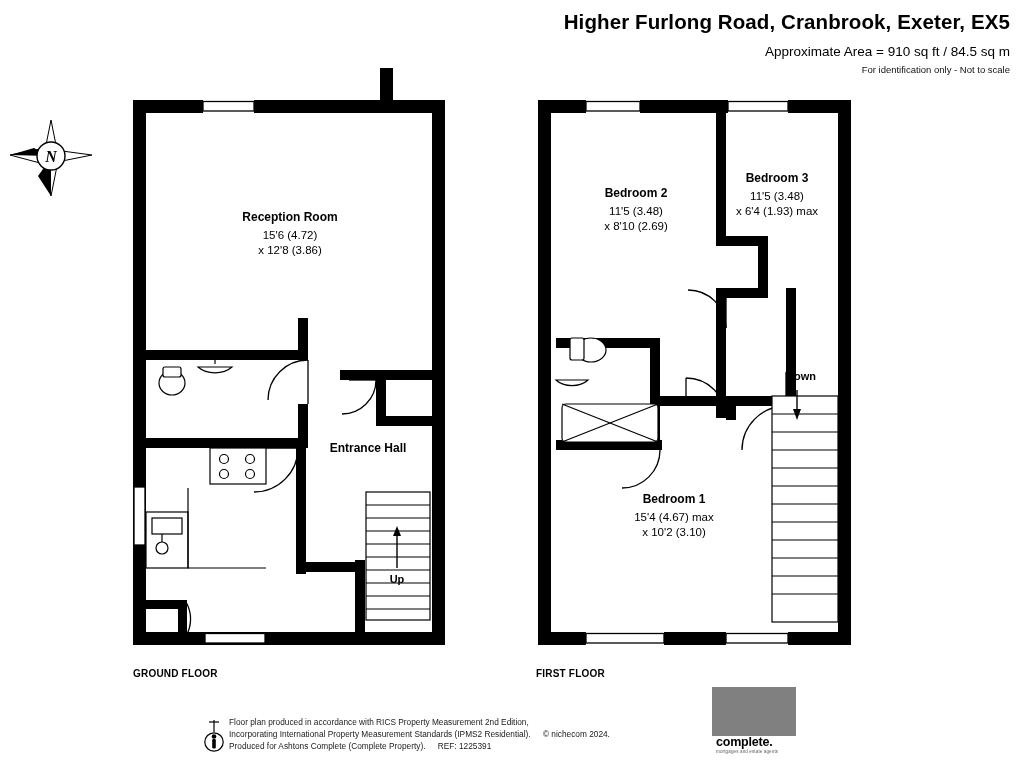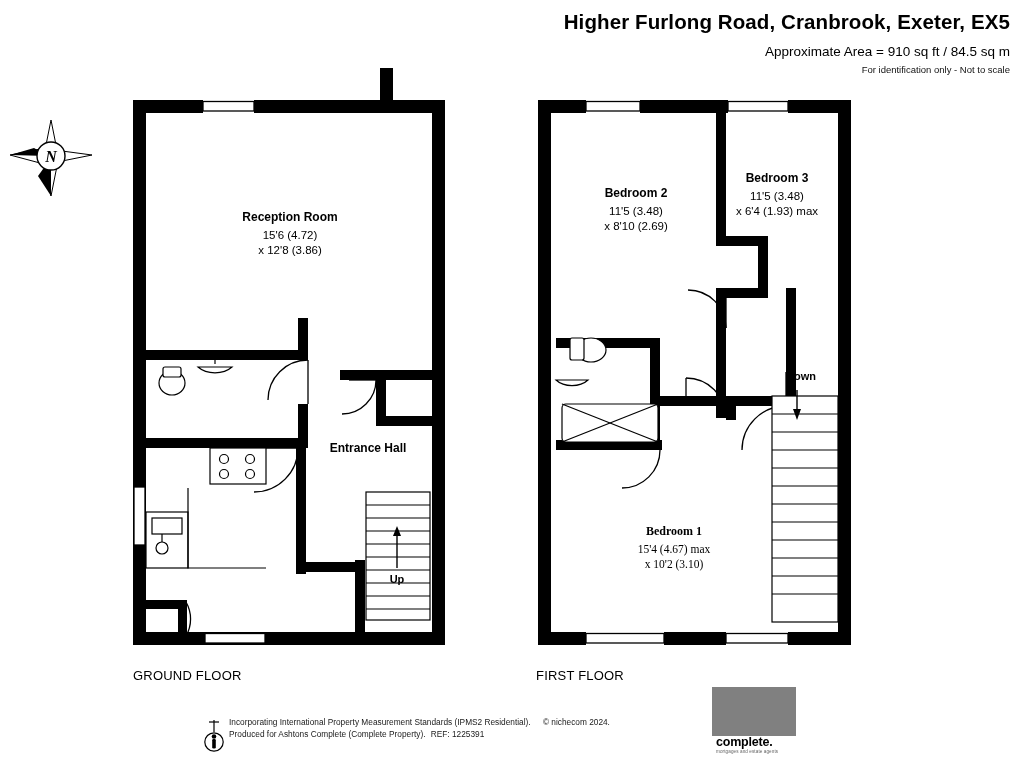--- a/index.html
+++ b/index.html
@@ -51,22 +51,22 @@
     position: absolute;
     left: 8px;
     top: 118px;
     width: 86px;
     height: 80px;
   }
 
   
   .floor-label {
     position: absolute;
-    font-size: 13px;
-    font-weight: normal;
+    font-size: 10px;
+    font-weight: bold;
     letter-spacing: 0.2px;
   }
   #ground-floor-label { left: 133px; top: 668px; }
   #first-floor-label  { left: 536px; top: 668px; }
 
   
   .room {
     position: absolute;
     text-align: center;
     line-height: 1.32;
@@ -363,21 +363,21 @@
     <span class="rdim">11'5 (3.48)</span>
     <span class="rdim">x 8'10 (2.69)</span>
   </div>
 
   <div class="room" style="left:700px; top:171px; width:154px;">
     <span class="rname">Bedroom 3</span>
     <span class="rdim">11'5 (3.48)</span>
     <span class="rdim">x 6'4 (1.93) max</span>
   </div>
 
-  <div class="room" style="left:592px; top:524px; width:164px;font-family:Liberation Serif, serif;">
+  <div class="room" style="left:592px; top:492px; width:164px;">
     <span class="rname">Bedroom 1</span>
     <span class="rdim">15'4 (4.67) max</span>
     <span class="rdim">x 10'2 (3.10)</span>
   </div>
 
   <div class="small-label" style="left:776px; top:370px; width:50px;">Down</div>
 
   <div class="floor-label" id="ground-floor-label">GROUND FLOOR</div>
   <div class="floor-label" id="first-floor-label">FIRST FLOOR</div>
 
@@ -385,27 +385,28 @@
     <svg width="22" height="34" viewBox="0 0 22 34">
       <circle cx="11" cy="24" r="9.2" fill="none" stroke="#000000" stroke-width="1.2"></circle>
       <circle cx="11" cy="18.5" r="2.3" fill="#000000"></circle>
       <rect x="9.2" y="21" width="3.6" height="9.5" rx="1.3" fill="#000000"></rect>
       <line x1="11" y1="2" x2="11" y2="14" stroke="#000000" stroke-width="1.2"></line>
       <line x1="6" y1="4" x2="16" y2="4" stroke="#000000" stroke-width="1.2"></line>
     </svg>
   </div>
   <div class="footer">
     <div class="footer-text">
+      <div>Floor plan produced in accordance with RICS Property Measurement 2nd Edition,</div>
       <div>
         <span>Incorporating International Property Measurement Standards (IPMS2 Residential).</span>
         <span style="margin-left:10px;">© nichecom 2024.</span>
       </div>
       <div>
         <span>Produced for Ashtons Complete (Complete Property).</span>
-        <span style="margin-left:3px;">REF: 1225391</span>
+        <span style="margin-left:10px;">REF: 1225391</span>
       </div>
     </div>
   </div>
 
   <div class="brandbox"></div>
   <div class="brandbox-lower"></div>
   <div class="brand-name">complete.</div>
   <div class="brand-sub">mortgages and estate agents</div>
 
 </div>

